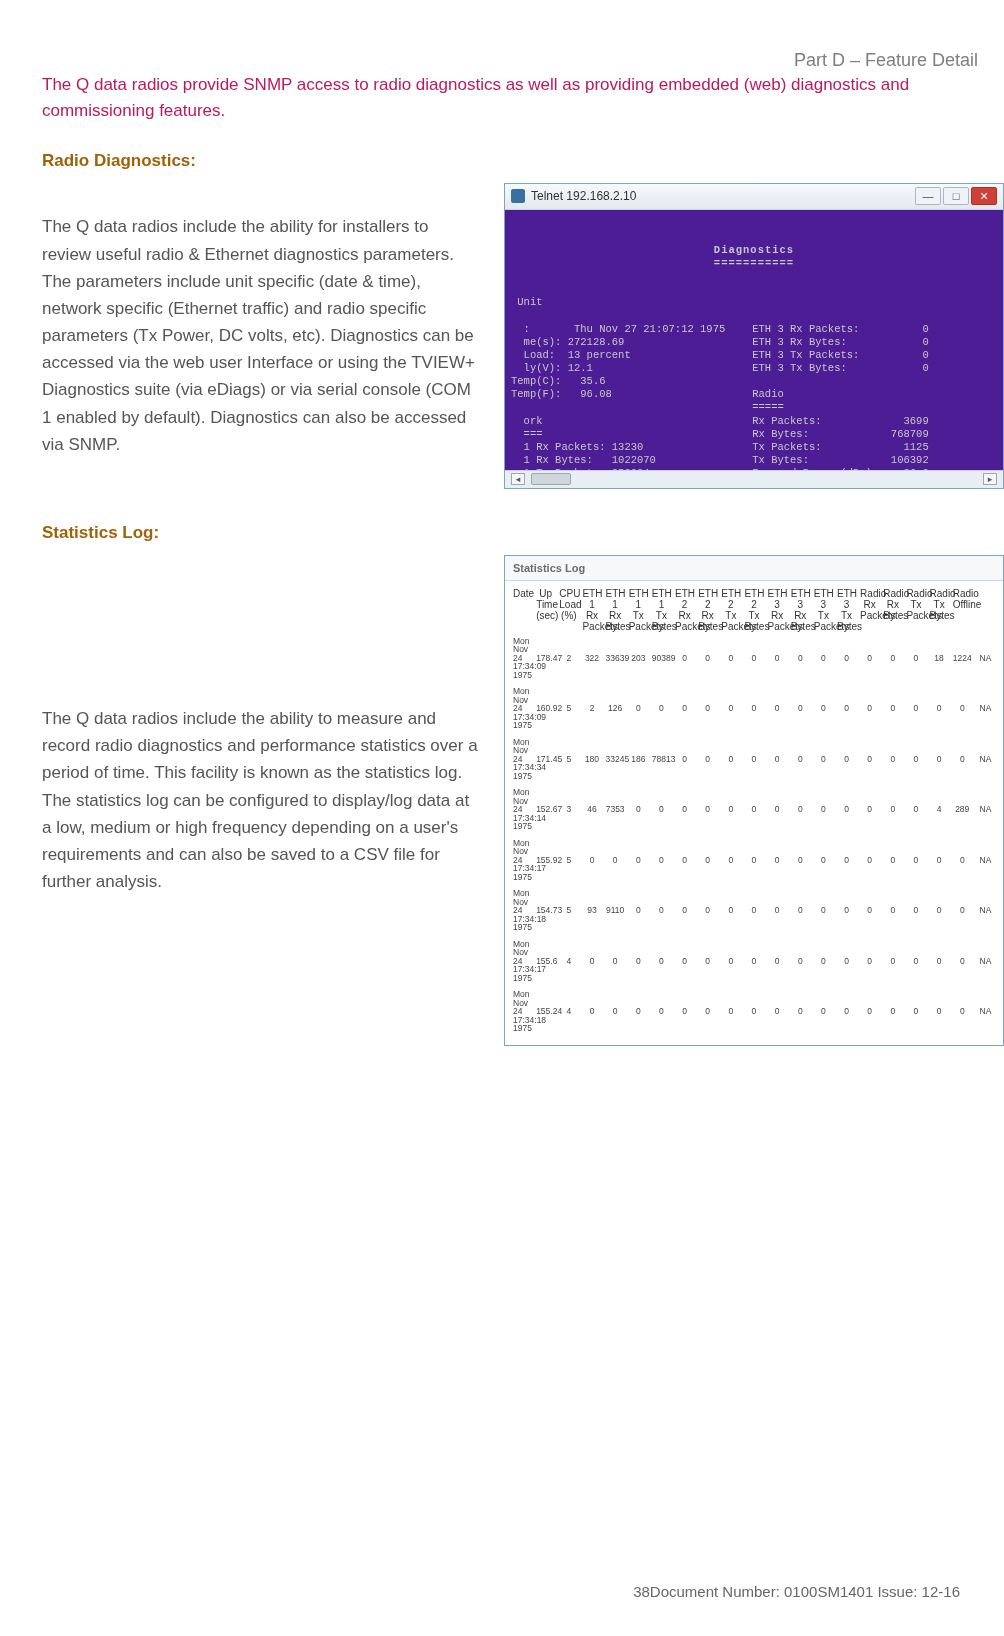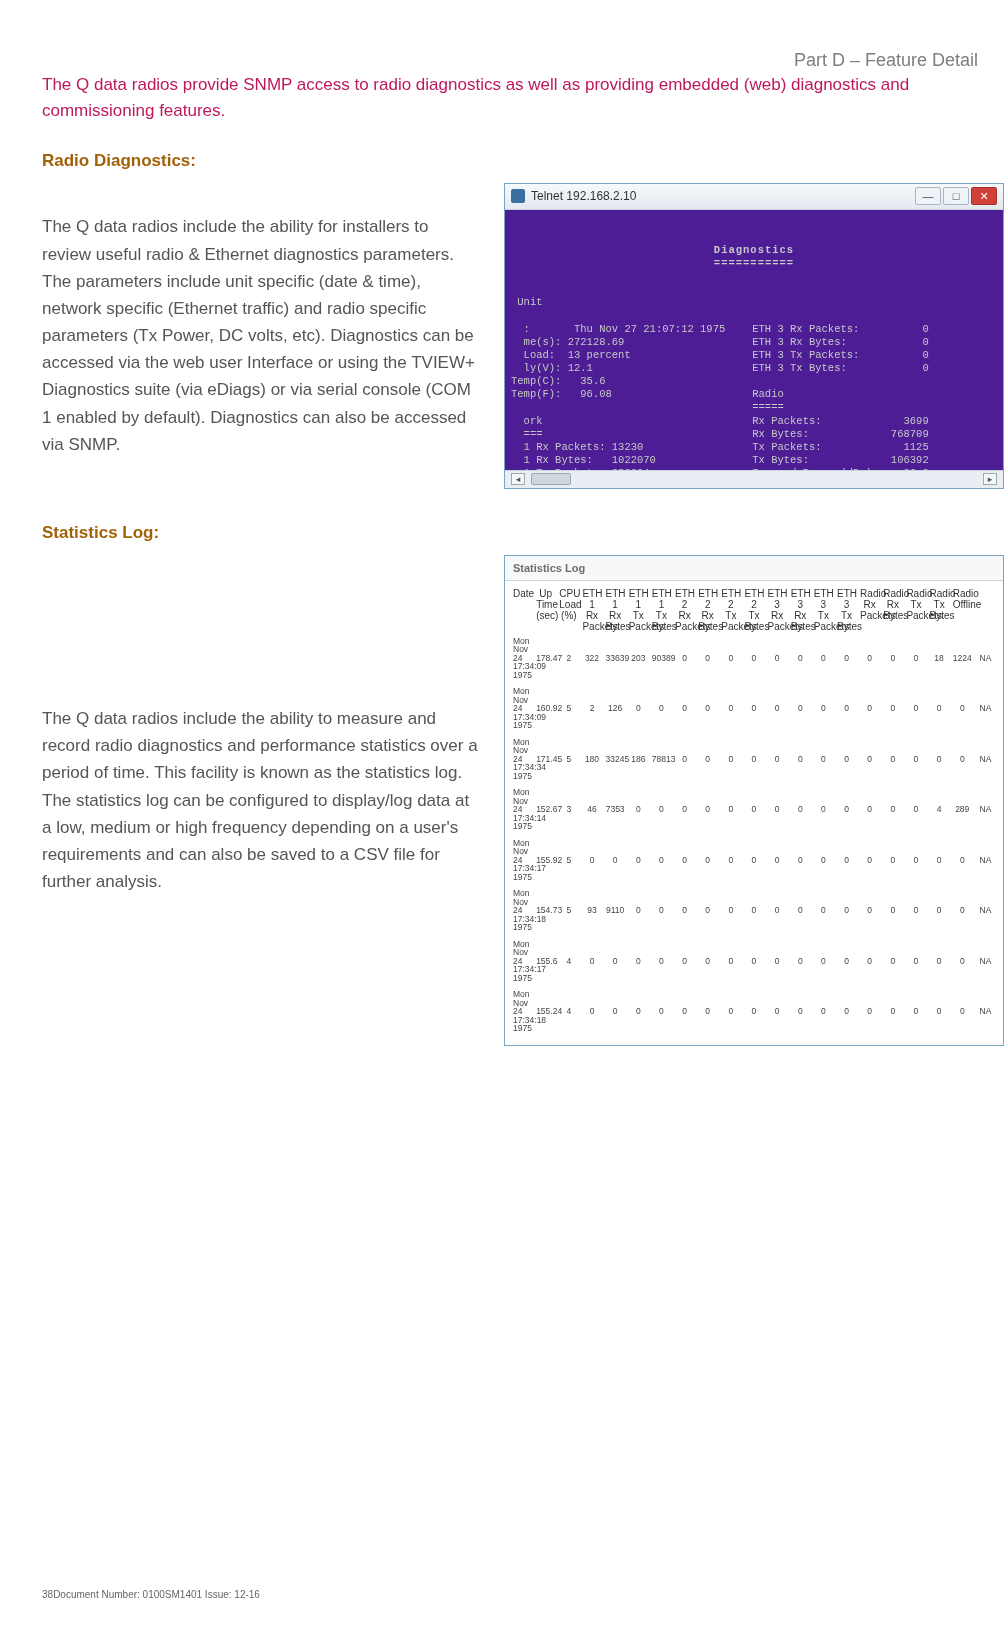--- a/index.html
+++ b/index.html
@@ -33,21 +33,21 @@
   .stats-panel { border: 1px solid #7aa6c6; width: 500px; background: #fff; }
   .stats-title { font-size: 11px; color: #6c6c6c; font-weight: 700; padding: 6px 8px; border-bottom: 1px solid #cfd6dc; background: #f6f8fa; }
   .stats-wrap { padding: 6px 6px 8px 6px; font-size: 8.5px; color: #444; }
   table.stats { border-collapse: collapse; width: 100%; table-layout: fixed; }
   table.stats th, table.stats td { padding: 1px 2px; text-align: center; font-weight: 400; }
   table.stats th { color: #333; font-size: 10px; line-height: 1.1; vertical-align: top; }
   table.stats td.date { text-align: left; width: 42px; line-height: 1.0; }
   table.stats td { font-size: 8.5px; }
   table.stats tr.data td { padding-top: 4px; padding-bottom: 4px; }
 
-  .footer { position: absolute; bottom: 36px; left: 42px; right: 44px; display: flex; justify-content: flex-start; font-size: 10px; color: #666; }
+  .footer { position: absolute; bottom: 36px; left: 42px; right: 44px; display: flex; justify-content: flex-end; font-size: 15px; color: #666; }
 </style>
 </head>
 <body>
 
 <div class="page">
   <div class="header-right">Part D – Feature Detail</div>
 
 
   <p class="intro">The Q data radios provide SNMP access to radio diagnostics as well as providing embedded (web) diagnostics and commissioning features.</p>
 

